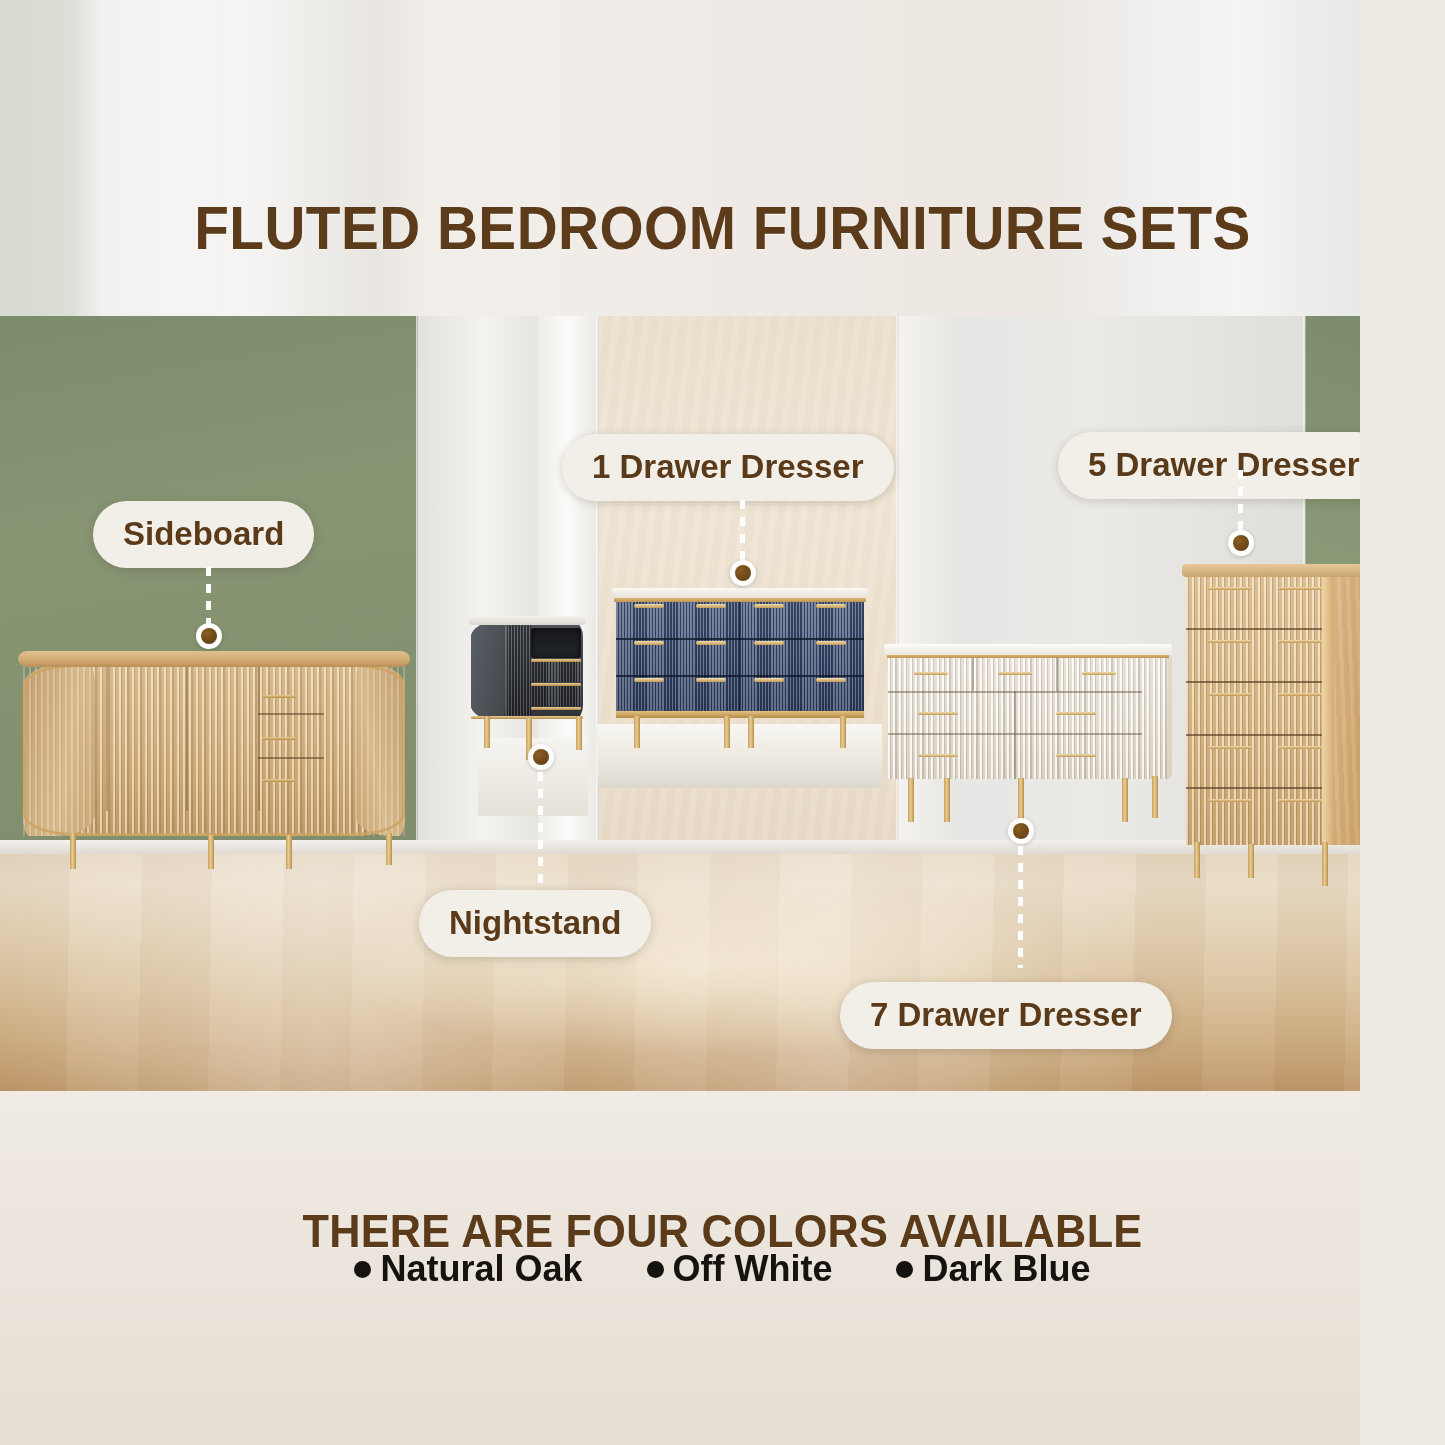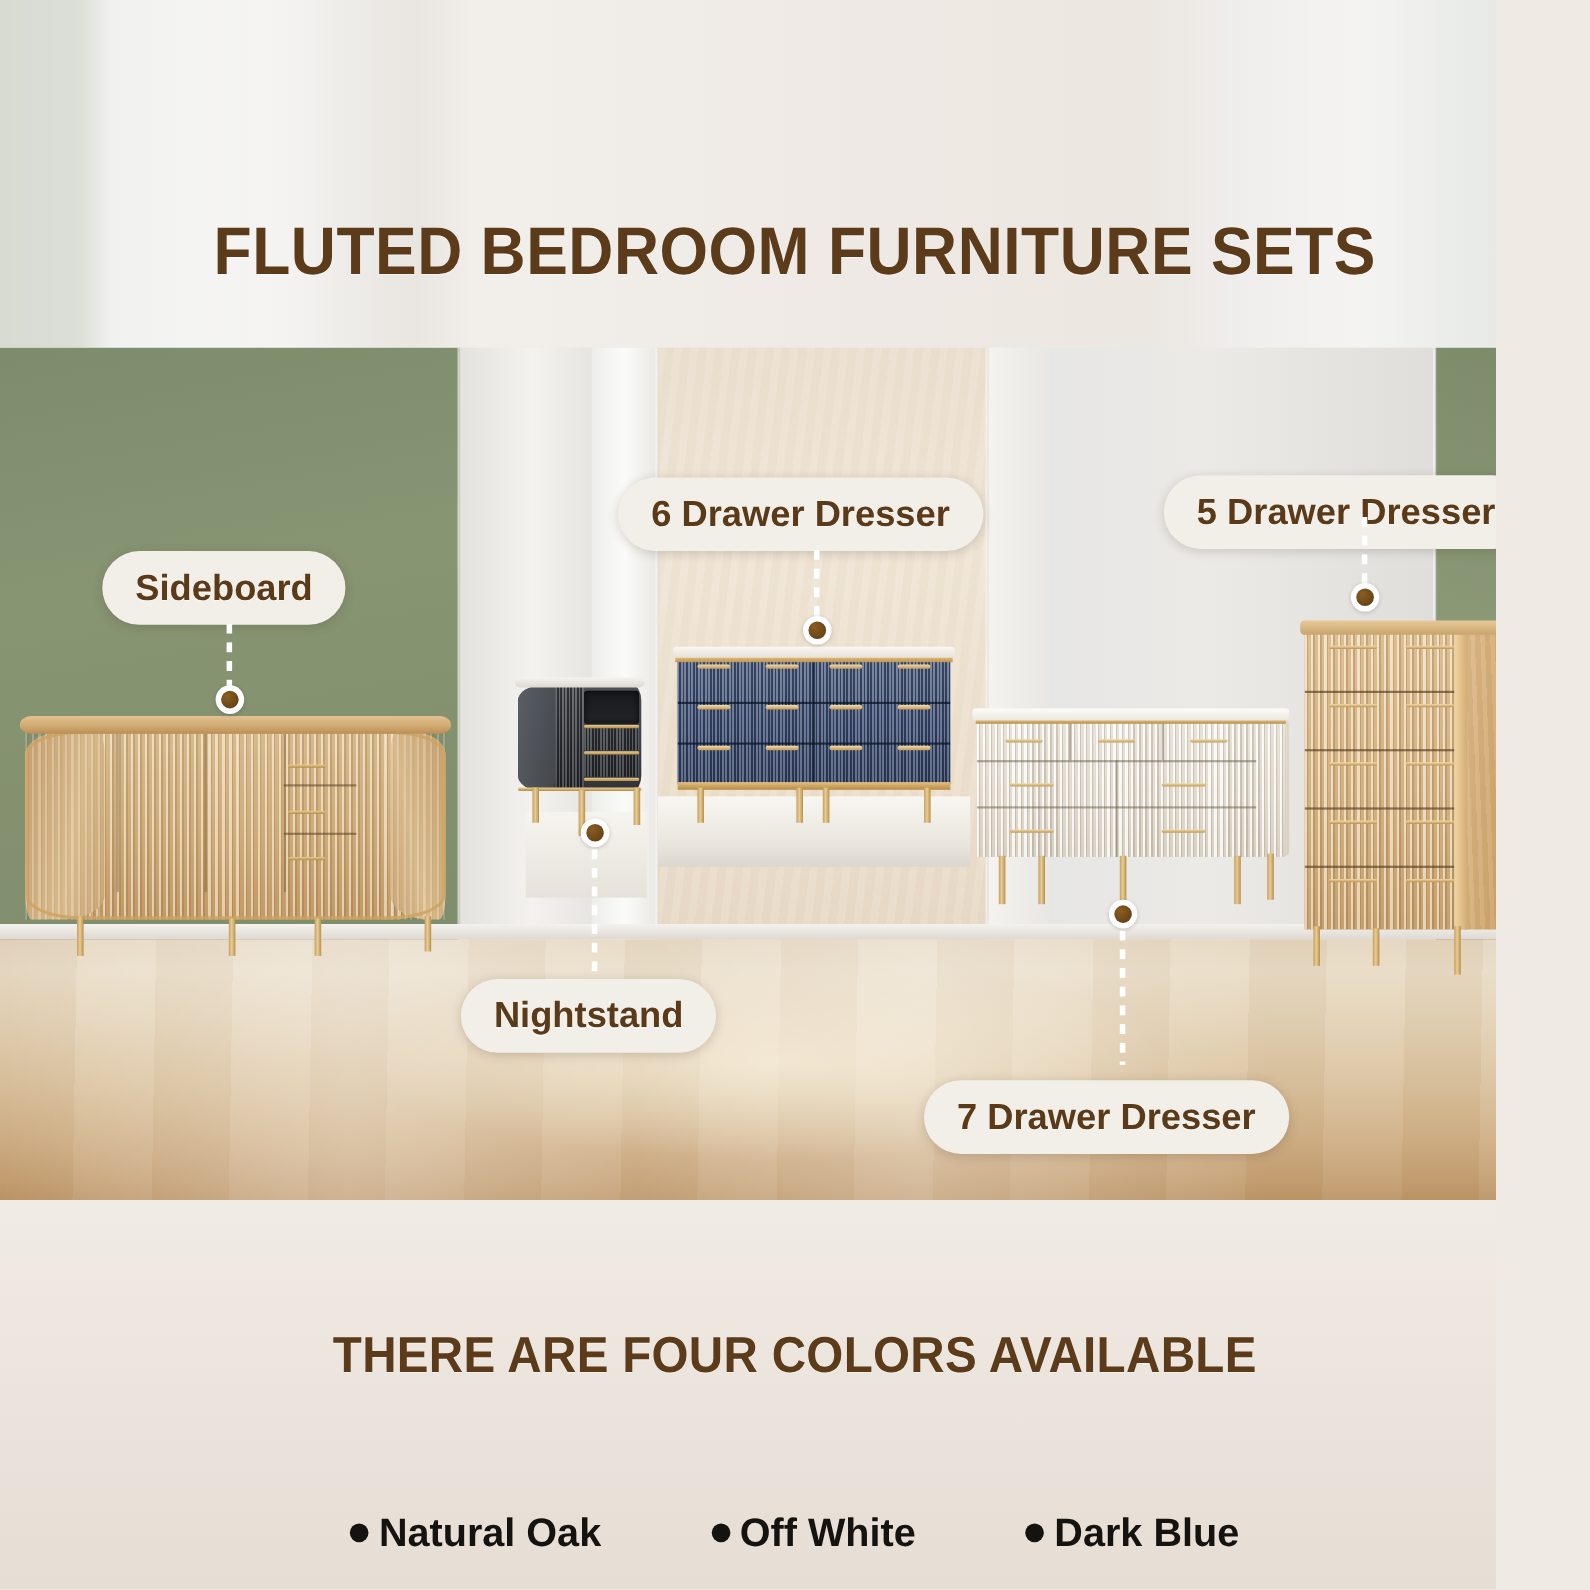--- a/index.html
+++ b/index.html
@@ -217,22 +217,22 @@
     position:absolute; left:0; top:1091px; width:1445px; height:354px;
     background:linear-gradient(180deg,#f0ebe5 0%, #ece5dd 45%, #e6ddd4 100%);
   }
   .bottom-title {
     position:absolute; left:0; top:1204px; width:1445px; text-align:center;
     font-weight:bold; font-size:46px; letter-spacing:.3px; color:#5b3b19;
     transform:scaleX(.94); white-space:nowrap;
     text-shadow:0 1px 0 rgba(255,255,255,.45);
   }
   .color-row {
-    position:absolute; left:0; top:1372px; width:1445px;
-    display:flex; justify-content:center; align-items:center; gap:100px;
+    position:absolute; left:0; top:1248px; width:1445px;
+    display:flex; justify-content:center; align-items:center; gap:64px;
   }
   .color-item { display:flex; align-items:center; gap:9px;
     font-weight:bold; font-size:36px; color:#15130f; white-space:nowrap; }
   .color-bullet { width:17px; height:17px; border-radius:50%; background:#15130f; flex:none; }
 </style>
 </head>
 <body>
 
 <div class="poster">
 
@@ -384,21 +384,21 @@
     </div>
   </div>
 
   <div class="callout">
     <div class="pill" style="left:93px; top:501px;">Sideboard</div>
     <div class="leader" style="left:206px; top:567px; height:60px;"></div>
     <div class="dot" style="left:196px; top:623px;"></div>
   </div>
 
   <div class="callout">
-    <div class="pill" style="left:562px; top:434px;">6 Drawer Dresser</div>
+    <div class="pill" style="left:562px; top:434px;">1 Drawer Dresser</div>
     <div class="leader" style="left:740px; top:500px; height:62px;"></div>
     <div class="dot" style="left:730px; top:560px;"></div>
   </div>
 
   <div class="callout">
     <div class="pill" style="left:1058px; top:420px;margin-top:12px;">5 Drawer Dresser</div>
     <div class="leader" style="left:1238px; top:470px; height:62px;"></div>
     <div class="dot" style="left:1228px; top:530px;"></div>
   </div>
 

